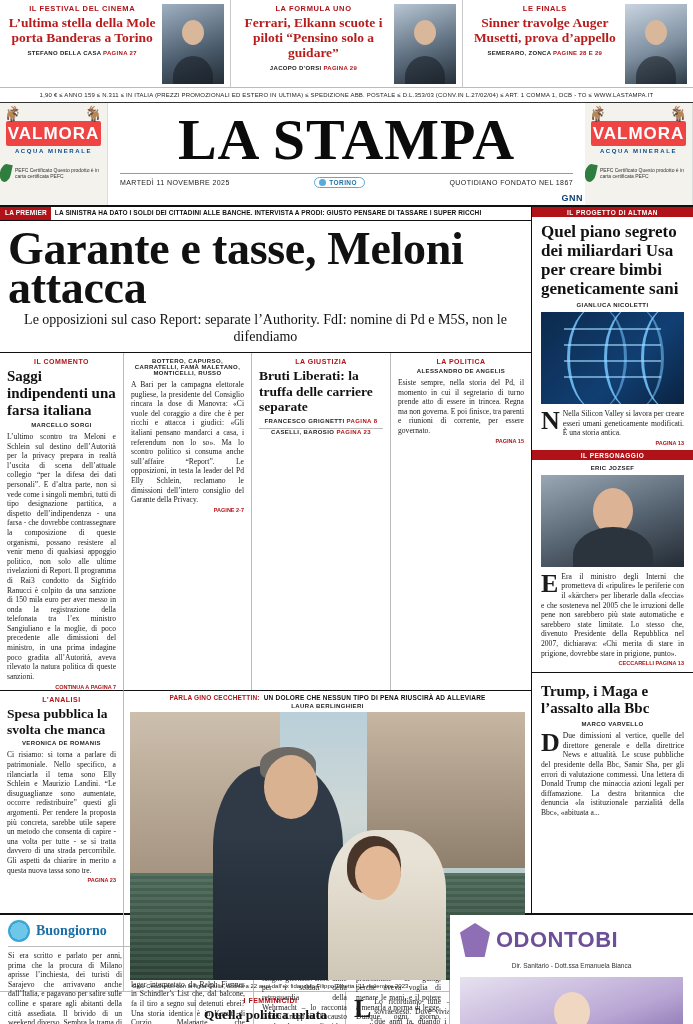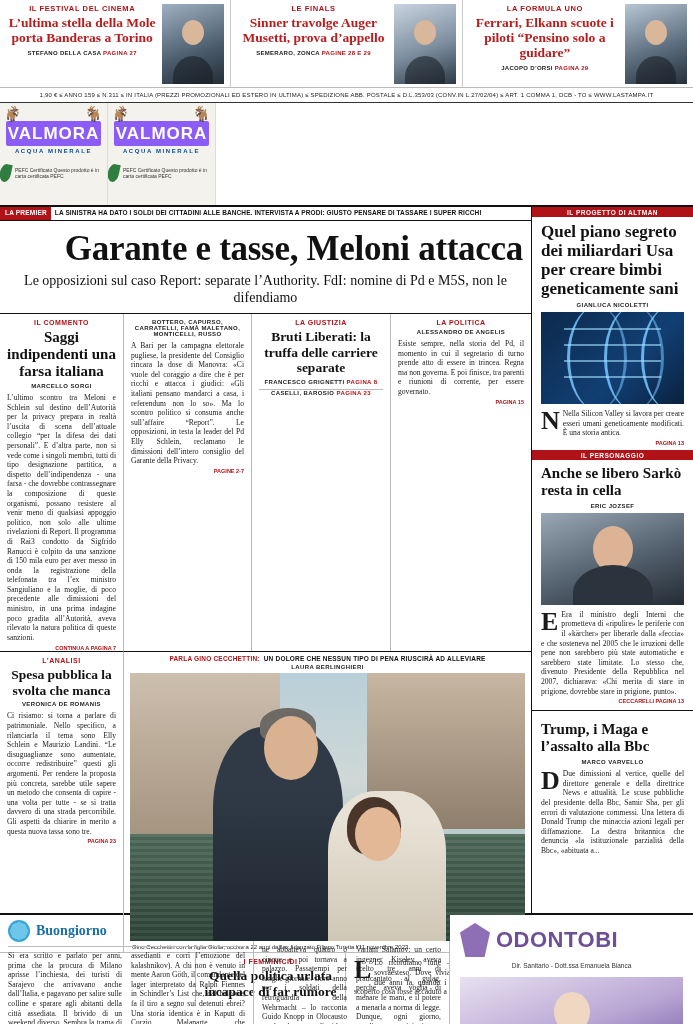--- a/index.html
+++ b/index.html
@@ -120,21 +120,21 @@
     text-align:center;
     overflow:hidden;
   }
   .ad-box .goat {
     position:absolute; top:2px; font-size:15px;
   }
   .ad-box .goat.l { left:4px; transform: scaleX(-1); }
   .ad-box .goat.r { right:4px; }
   .ad-band {
     margin: 16px 6px 0 6px;
-    background: #8b5cf6;
+    background: #ef4444;
     color:#fff;
     font-family:"Liberation Sans", sans-serif;
     font-weight:bold;
     font-size: 17px;
     letter-spacing: 1px;
     padding: 3px 0 2px 0;
     border-radius:2px;
   }
   .ad-sub {
     font-family:"Liberation Sans", sans-serif;
@@ -224,23 +224,23 @@
     font-family:"Liberation Sans", sans-serif;
     font-size:6.5px; font-weight:bold;
     padding: 2px 4px 0 4px;
     letter-spacing:.1px;
     color:#111;
     white-space:nowrap; overflow:hidden;
   }
   .headline {
     font-family:"Liberation Serif", serif;
     font-weight:bold;
-    font-size: 35px;
+    font-size: 46px;
     line-height: 39px;
-    text-align:right;
+    text-align:left;
     padding: 8px 8px 2px 8px;
     letter-spacing: -.3px;
   }
   .subhead {
     font-family:"Liberation Serif", serif;
     font-size: 14px;
     line-height: 17px;
     text-align:center;
     padding: 2px 10px 7px 10px;
     color:#111;
@@ -257,21 +257,20 @@
 
   .sec-label {
     font-family:"Liberation Sans", sans-serif;
     font-size: 7px; font-weight:bold; letter-spacing:.5px;
     color:#b01217; text-align:center; text-transform:uppercase;
     margin-bottom: 3px;
   }
   .art-title {
     font-family:"Liberation Serif", serif;
     font-weight:bold;
-    text-align:center;
     line-height: 17px;
     font-size: 15px;
     margin-bottom: 3px;
   }
   .art-title.sm { font-size: 13.5px; line-height:15.5px; }
   .byline {
     font-family:"Liberation Sans", sans-serif;
     font-size: 6px; font-weight:bold; letter-spacing:.4px;
     text-align:center; color:#222; margin-bottom:4px;
   }
@@ -488,59 +487,72 @@
         <div class="promo-byline">
           <span>STEFANO DELLA CASA</span>
           <span class="pg">PAGINA 27</span>
         </div>
       </div>
       <div class="promo-photo p1"></div>
     </div>
 
     <div class="promo-cell">
       <div class="promo-txt">
+        <div class="promo-kicker">LA FORMULA UNO</div>
+        <div class="promo-title">Ferrari, Elkann scuote i piloti “Pensino solo a guidare”</div>
+        <div class="promo-byline">
+          <span>JACOPO D’ORSI</span>
+          <span class="pg">PAGINA 29</span>
+        </div>
+      </div>
+      <div class="promo-photo p3"></div>
+    </div>
+
+    <div class="promo-cell">
+      <div class="promo-txt">
         <div class="promo-kicker">LE FINALS</div>
         <div class="promo-title">Sinner travolge Auger Musetti, prova d’appello</div>
         <div class="promo-byline">
           <span>SEMERARO, ZONCA</span>
           <span class="pg">PAGINE 28 E 29</span>
         </div>
       </div>
       <div class="promo-photo p2"></div>
-    </div>
-
-    <div class="promo-cell">
-      <div class="promo-txt">
-        <div class="promo-kicker">LA FORMULA UNO</div>
-        <div class="promo-title">Ferrari, Elkann scuote i piloti “Pensino solo a guidare”</div>
-        <div class="promo-byline">
-          <span>JACOPO D’ORSI</span>
-          <span class="pg">PAGINA 29</span>
-        </div>
-      </div>
-      <div class="promo-photo p3"></div>
     </div>
 
   </div>
 
   <div class="infobar">1,90 € ≤ ANNO 159 ≤ N.311 ≤ IN ITALIA (PREZZI PROMOZIONALI ED ESTERO IN ULTIMA) ≤ SPEDIZIONE ABB. POSTALE ≤ D.L.353/03 (CONV.IN L.27/02/04) ≤ ART. 1 COMMA 1, DCB - TO ≤ WWW.LASTAMPA.IT</div>
 
   <div class="masthead">
 
     <div class="ad-box">
       <span class="goat l">🐐</span>
       <span class="goat r">🐐</span>
       <div class="ad-band">VALMORA</div>
       <div class="ad-sub">ACQUA MINERALE</div>
       <div class="ad-logo-row">
         <span class="ad-leaf"></span>
         <span class="ad-pefc">PEFC Certificato Questo prodotto è in carta certificata PEFC</span>
       </div>
     </div>
 
+    <div class="title-zone">
+      <div class="title-main">LA STAMPA</div>
+      <div class="title-rule"></div>
+      <div class="title-row">
+        <span class="date-txt">MARTEDÌ 11 NOVEMBRE 2025</span>
+        <span class="edition-pill">
+          <span class="dot"></span>
+          <span>TORINO</span>
+        </span>
+        <span>QUOTIDIANO FONDATO NEL 1867</span>
+      </div>
+      <div class="gnn">GNN</div>
+    </div>
 
     <div class="ad-box">
       <span class="goat l">🐐</span>
       <span class="goat r">🐐</span>
       <div class="ad-band">VALMORA</div>
       <div class="ad-sub">ACQUA MINERALE</div>
       <div class="ad-logo-row">
         <span class="ad-leaf"></span>
         <span class="ad-pefc">PEFC Certificato Questo prodotto è in carta certificata PEFC</span>
       </div>
@@ -664,21 +676,20 @@
           <div class="rung" style="top:32px"></div>
           <div class="rung" style="top:48px"></div>
           <div class="rung" style="top:64px"></div>
         </div>
         <div class="body-txt" style="margin-top:5px"><span class="dropcap">N</span><span>Nella Silicon Valley si lavora per creare esseri umani geneticamente modificati. È una storia antica.</span></div>
         <div class="pgref">PAGINA 13</div>
       </div>
 
       <div class="rc-sec" style="margin-top:4px">IL PERSONAGGIO</div>
       <div class="rc-pad">
-        <div class="rc-title sm">Anche se libero Sarkò resta in cella</div>
         <div class="byline">ERIC JOZSEF</div>
         <div class="rc-portrait"></div>
         <div class="body-txt" style="margin-top:5px"><span class="dropcap">E</span><span>Era il ministro degli Interni che prometteva di «ripulire» le periferie con il «kärcher» per liberarle dalla «feccia» e che sosteneva nel 2005 che le irruzioni delle pene non sarebbero più state automatiche e sarebbero state limitate. Lo stesso che, divenuto Presidente della Repubblica nel 2007, dichiarava: «Chi merita di stare in prigione, dovrebbe stare in prigione, punto».</span></div>
         <div class="pgref">
           <span>CECCARELLI</span>
           <span>PAGINA 13</span>
         </div>
       </div>
 
       <div class="rc-divider"></div>

